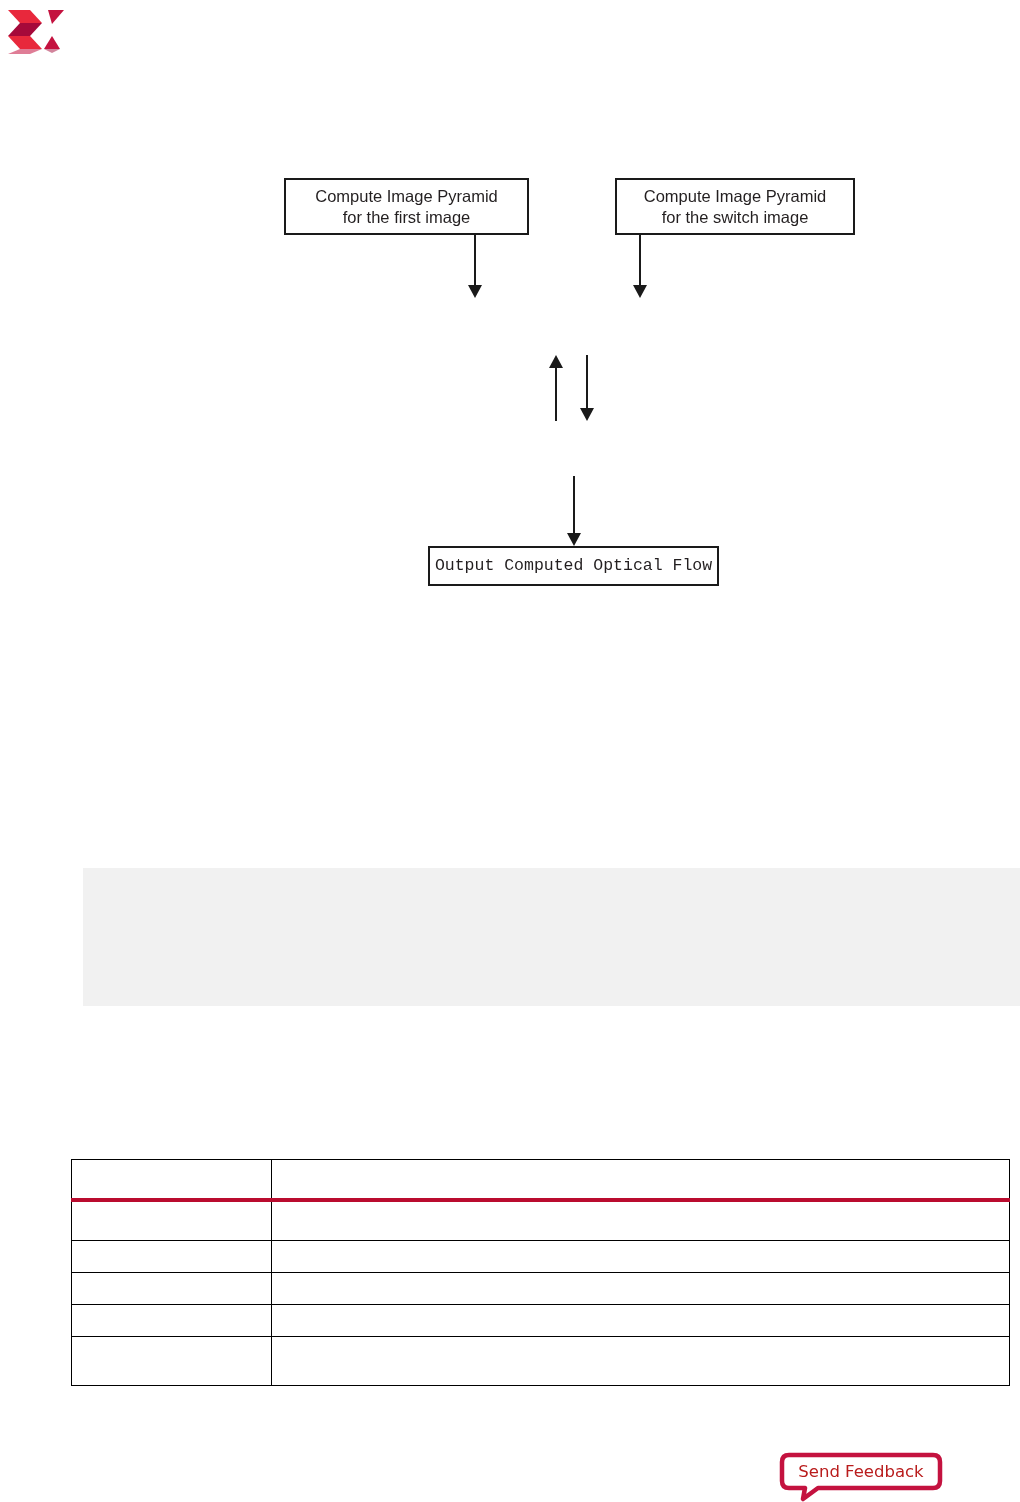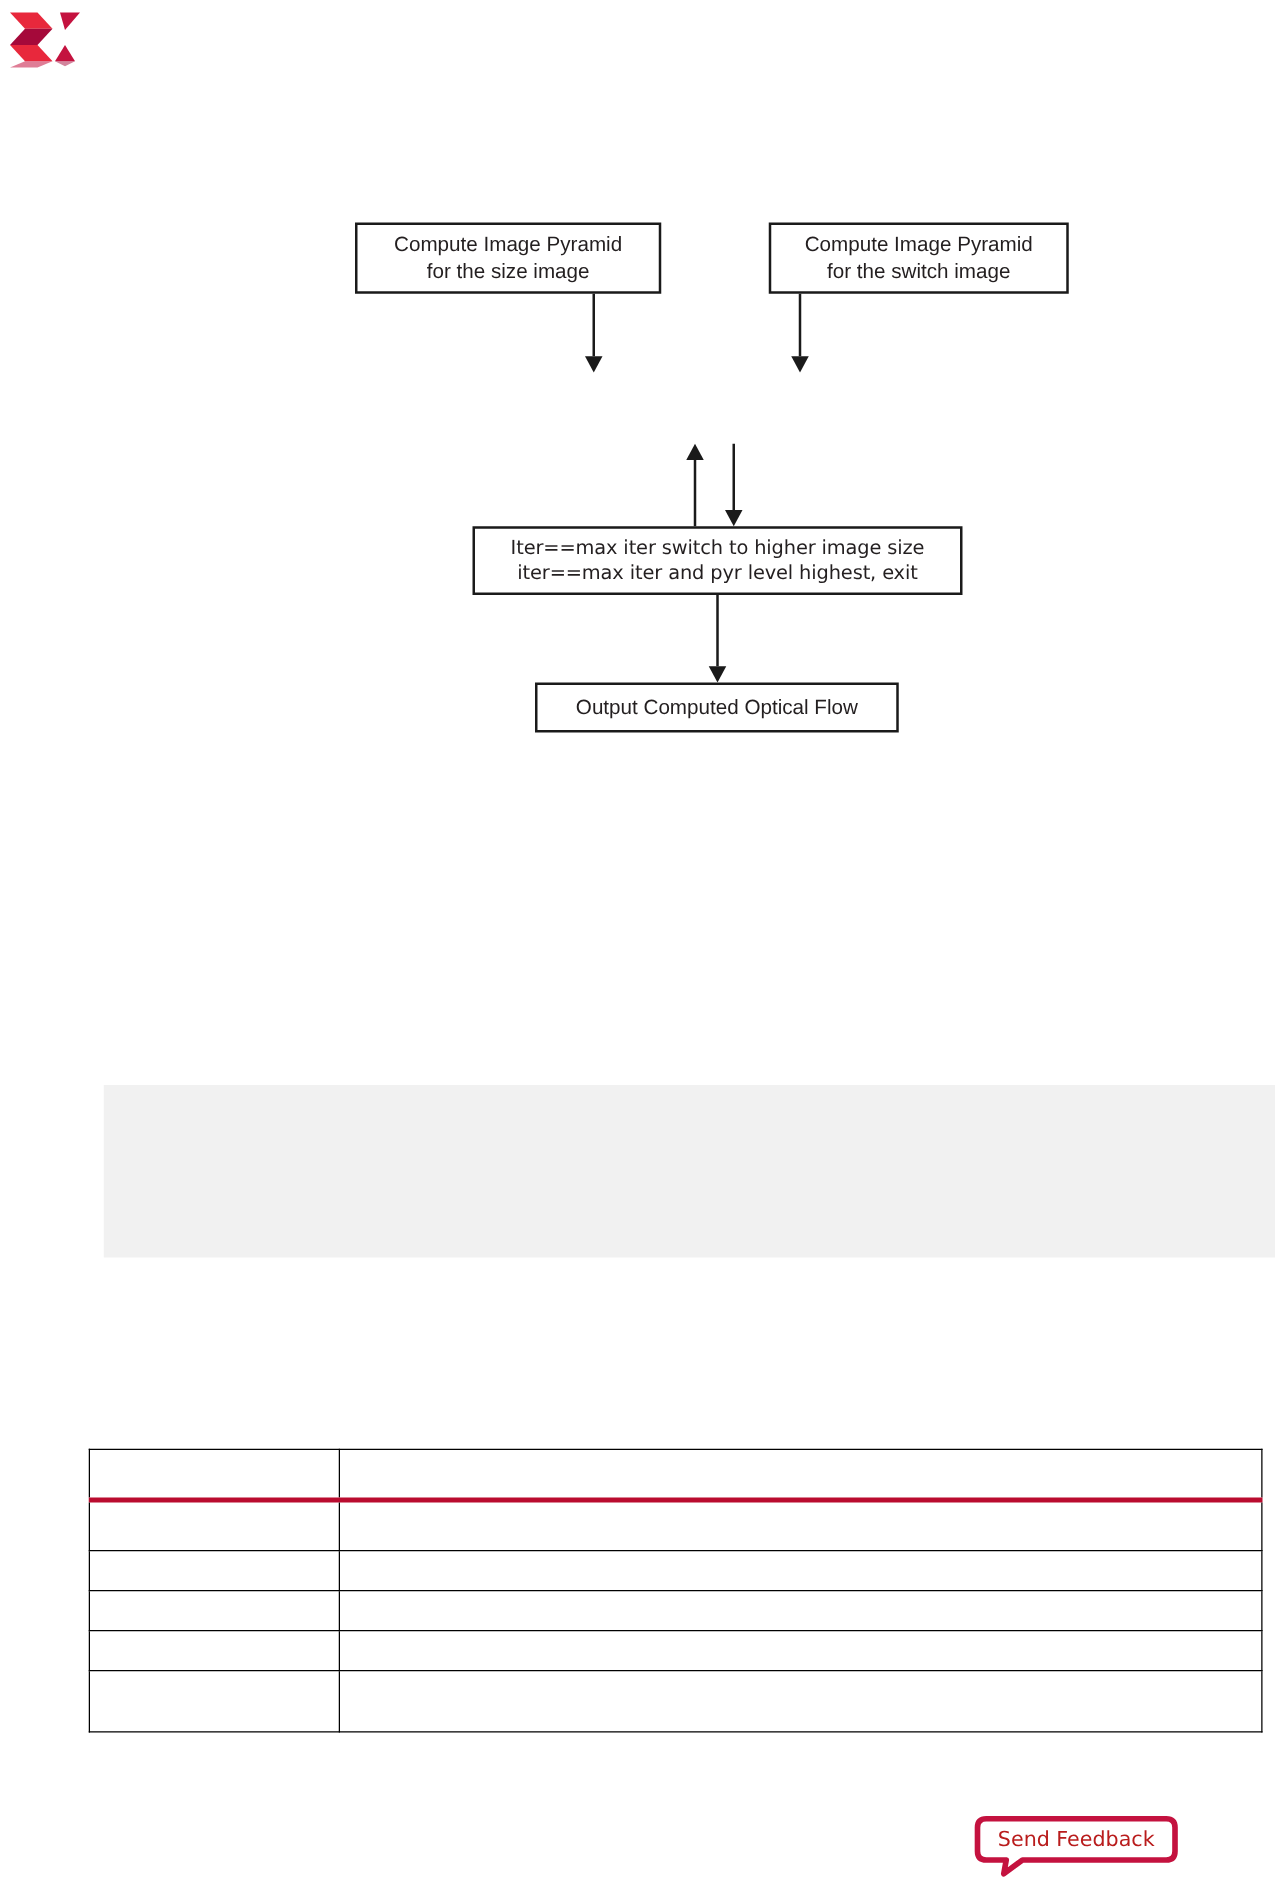--- a/index.html
+++ b/index.html
@@ -66,21 +66,21 @@
   .fc-box.calibri {
     font-family: "DejaVu Sans", sans-serif;
     font-size: 15.5px;
     letter-spacing: -0.1px;
   }
 
   #box-pyr1 { left: 249px; top: 22px;  width: 245px; height: 57px; }
   #box-pyr2 { left: 580px; top: 22px;  width: 240px; height: 57px; }
   #box-flow { left: 394px; top: 142px; width: 290px; height: 57px; }
   #box-iter { left: 343px; top: 265px; width: 392px; height: 55px; }
-  #box-out  { left: 393px; top: 390px; width: 291px; height: 40px; }
+  #box-out  { left: 393px; top: 390px; width: 291px; height: 40px; font-family: Liberation Mono, monospace; }
 
   .conn { position: absolute; background: #1a1a1a; }
   .conn.vert { width: 2px; }
   .arrowhead {
     position: absolute;
     width: 0; height: 0;
     border-left: 7px solid transparent;
     border-right: 7px solid transparent;
   }
   .arrowhead.down { border-top: 13px solid #1a1a1a; }
@@ -166,38 +166,32 @@
       <polygon points="36,41 52,41 44,45" fill="#a5093a" opacity="0.5"></polygon>
     </svg>
   </div>
 </div>
 
 <div id="flowchart">
 
   <div class="fc-box arial" id="box-pyr1">
     <span>
       <span>Compute Image Pyramid</span><br>
-      <span>for the size image</span>
+      <span>for the first image</span>
     </span>
   </div>
 
   <div class="fc-box arial" id="box-pyr2">
     <span>
       <span>Compute Image Pyramid</span><br>
       <span>for the switch image</span>
     </span>
   </div>
 
 
-  <div class="fc-box calibri" id="box-iter">
-    <span>
-      <span>Iter==max iter switch to higher image size</span><br>
-      <span>iter==max iter and pyr level highest, exit</span>
-    </span>
-  </div>
 
   <div class="fc-box arial" id="box-out">
     <span>Output Computed Optical Flow</span>
   </div>
 
   <div class="conn vert" style="left:439px; top:79px; height:50px;"></div>
   <div class="arrowhead down" style="left:433px; top:129px;"></div>
 
   <div class="conn vert" style="left:604px; top:79px; height:50px;"></div>
   <div class="arrowhead down" style="left:598px; top:129px;"></div>

